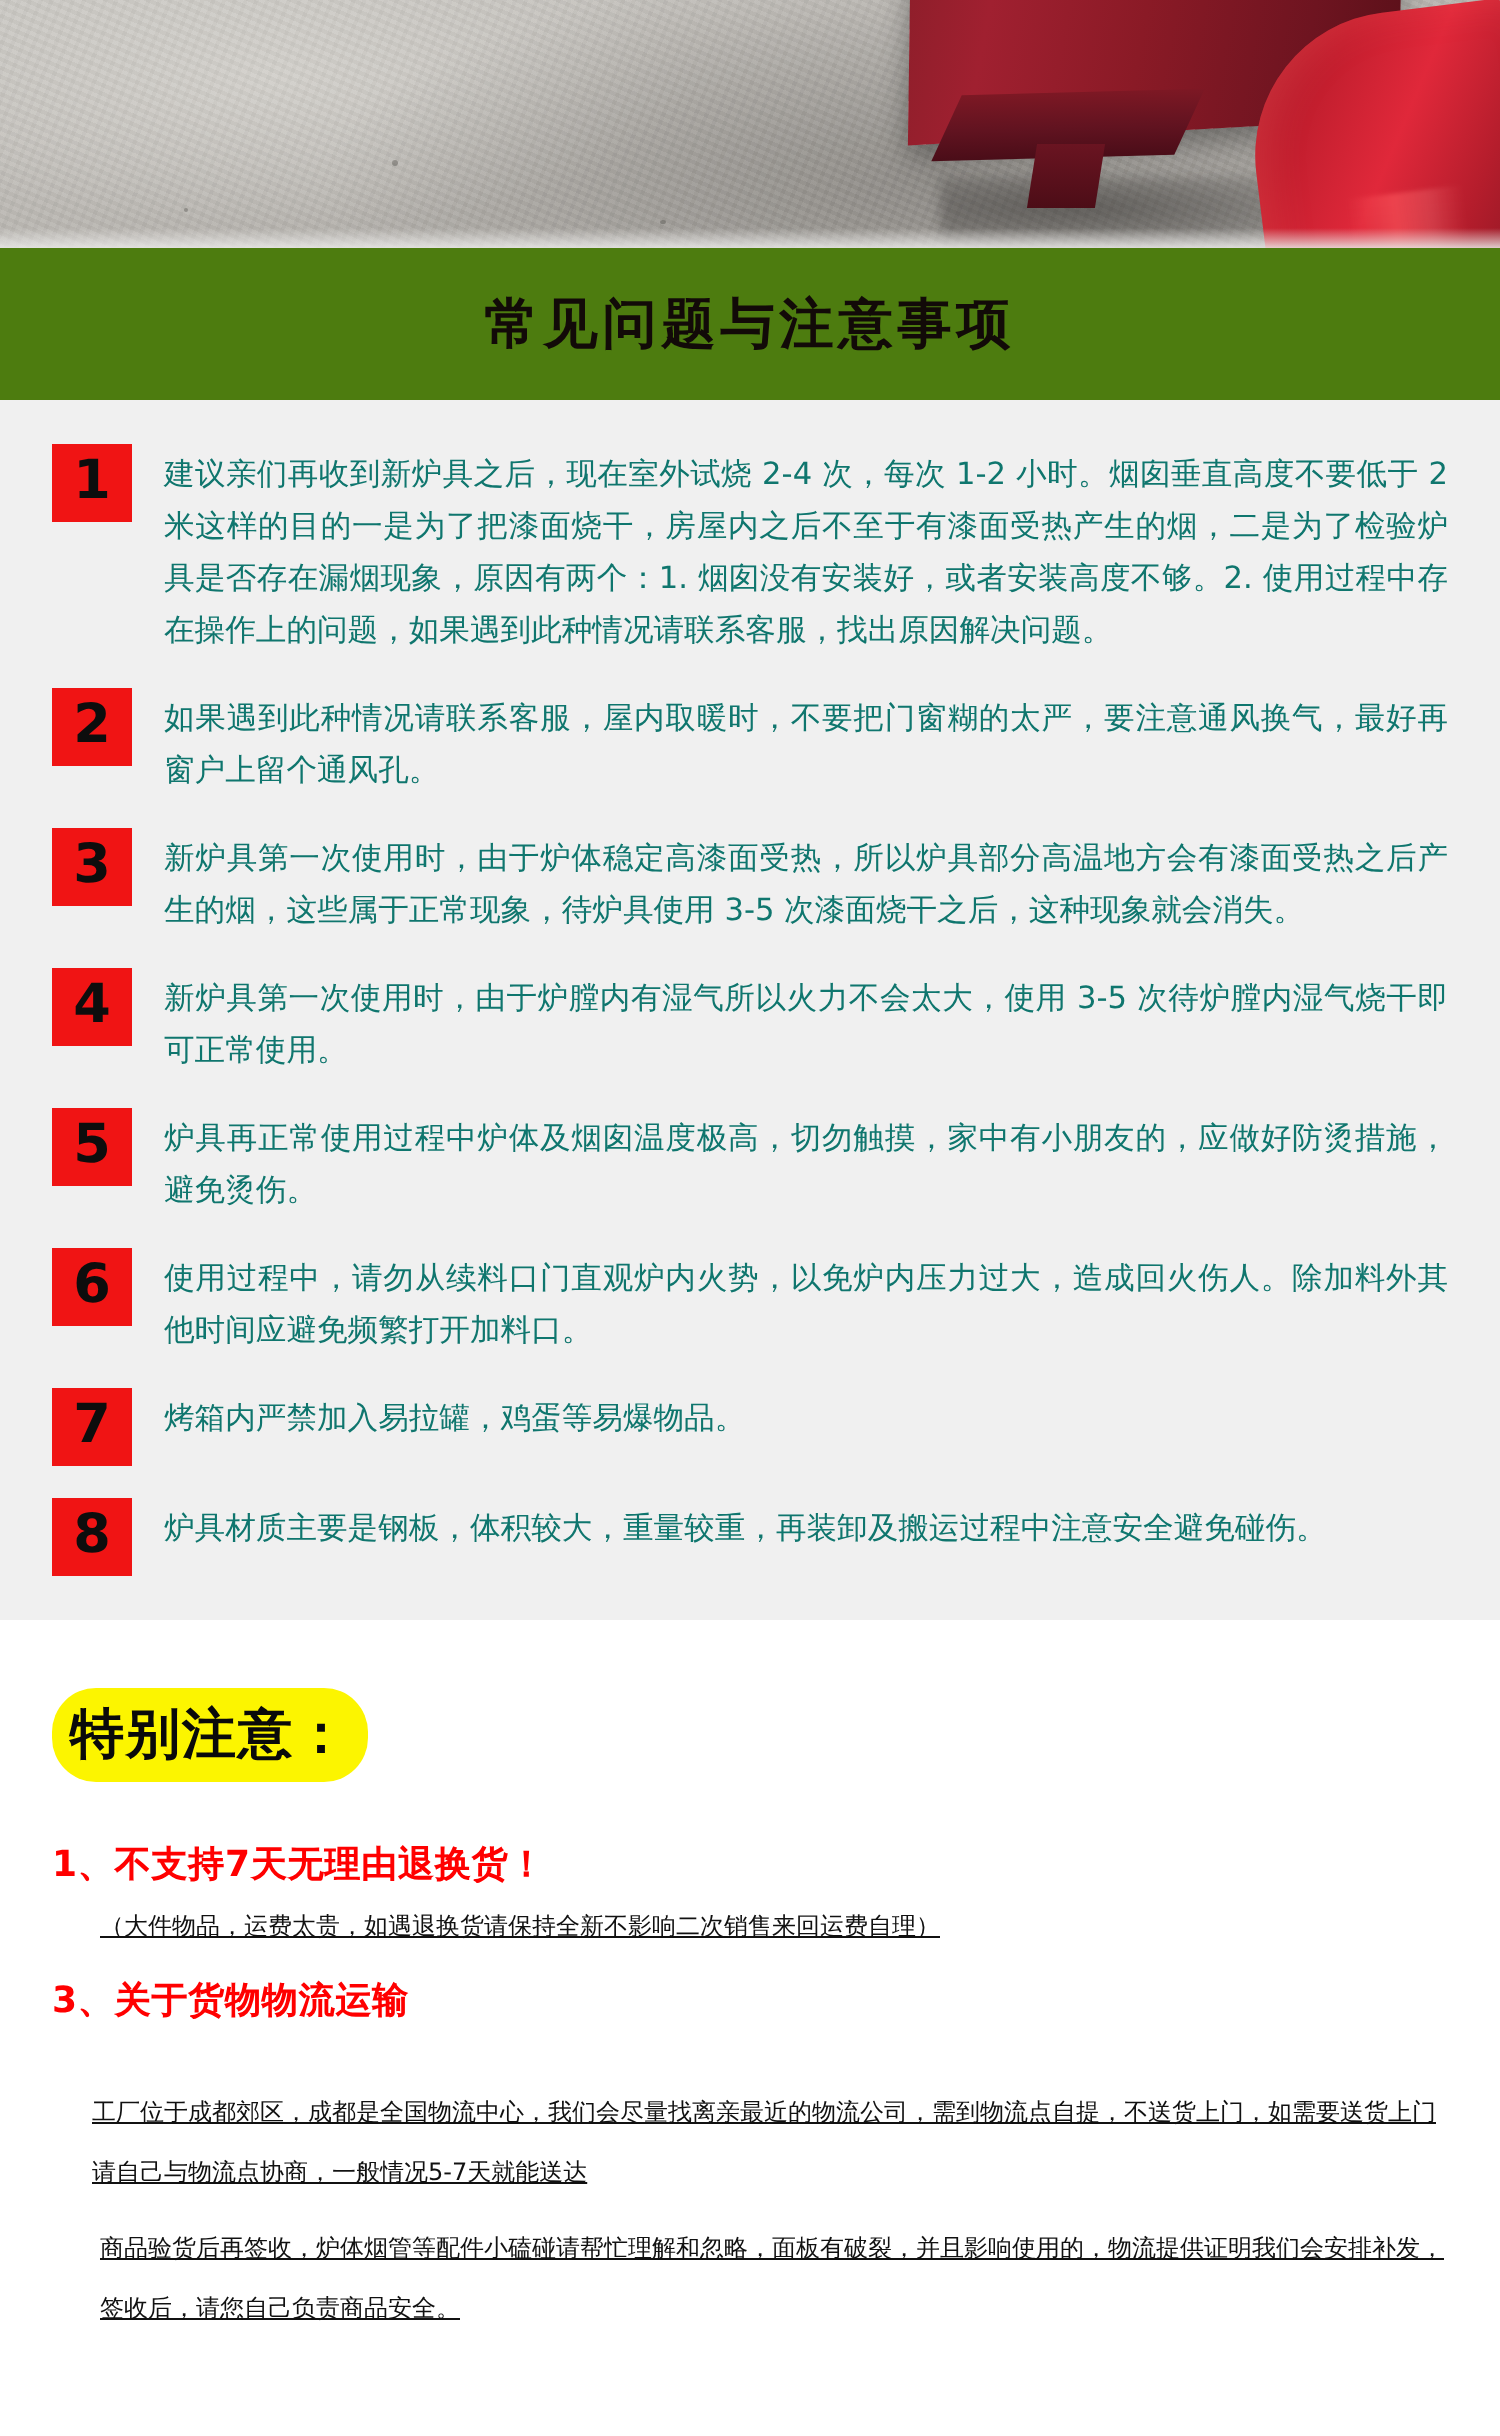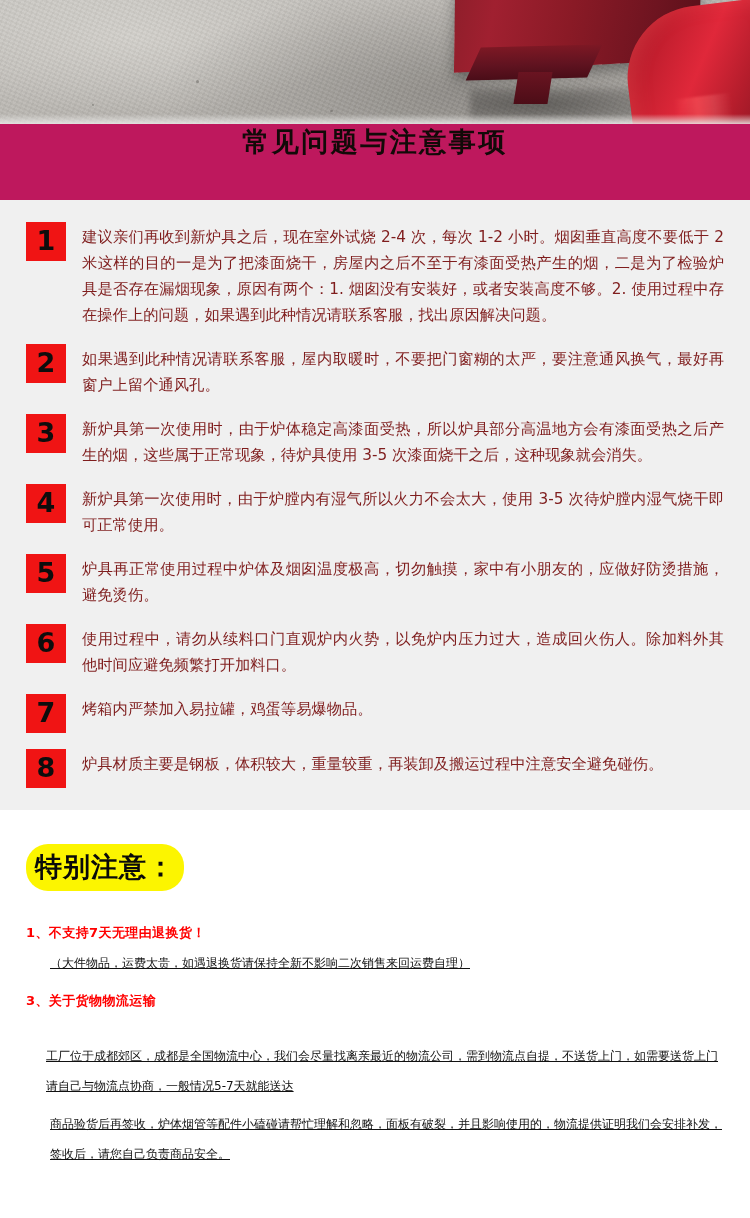--- a/index.html
+++ b/index.html
@@ -75,22 +75,22 @@
     filter:blur(1px);
   }
   .photo-fade-bottom{
     position:absolute; left:0; right:0; bottom:0; height:10px;
     background:linear-gradient(180deg, rgba(200,198,194,0) 0%, rgba(234,233,231,.85) 100%);
   }
 
   
   .faq-header{
     width:750px; height:76px;
-    background:#be185d;
-    display:flex; justify-content:center;
+    background:#4d7c0f;
+    display:flex; align-items:center; justify-content:center;
   }
   .faq-header-title{
     color:#120a08;
     font-size:27px;
     font-weight:bold;
     letter-spacing:2.5px;
     font-family:"DejaVu Sans","Liberation Sans",sans-serif;
   }
 
   
@@ -114,21 +114,21 @@
     font-weight:bold;
     line-height:38px;
     text-align:center;
     font-family:"DejaVu Sans","Liberation Sans",sans-serif;
     margin-right:16px;
   }
   .faq-text{
     flex:1 1 auto;
     font-size:15.3px;
     line-height:26px;
-    color:#7f1d1d;
+    color:#0f766e;
     text-align:justify;
     padding-top:2px;
     font-family:"DejaVu Sans","Liberation Sans",sans-serif;
   }
 
   
   .special{
     width:750px;
     background:#ffffff;
     padding:34px 26px 0 26px;
@@ -141,21 +141,21 @@
     font-size:27px;
     font-weight:bold;
     letter-spacing:1px;
     padding:5px 9px 6px 9px;
     font-family:"DejaVu Sans","Liberation Sans",sans-serif;
     border-radius:22px;
   }
   .notice-block{ margin-bottom:8px; }
   .notice-head{
     color:#ff0000;
-    font-size:13px;
+    font-size:18px;
     font-weight:bold;
     line-height:30px;
     letter-spacing:.4px;
     font-family:"DejaVu Sans","Liberation Sans",sans-serif;
   }
   .notice-body{
     color:#111111;
     font-size:12px;
     line-height:30px;
     padding-left:24px;

